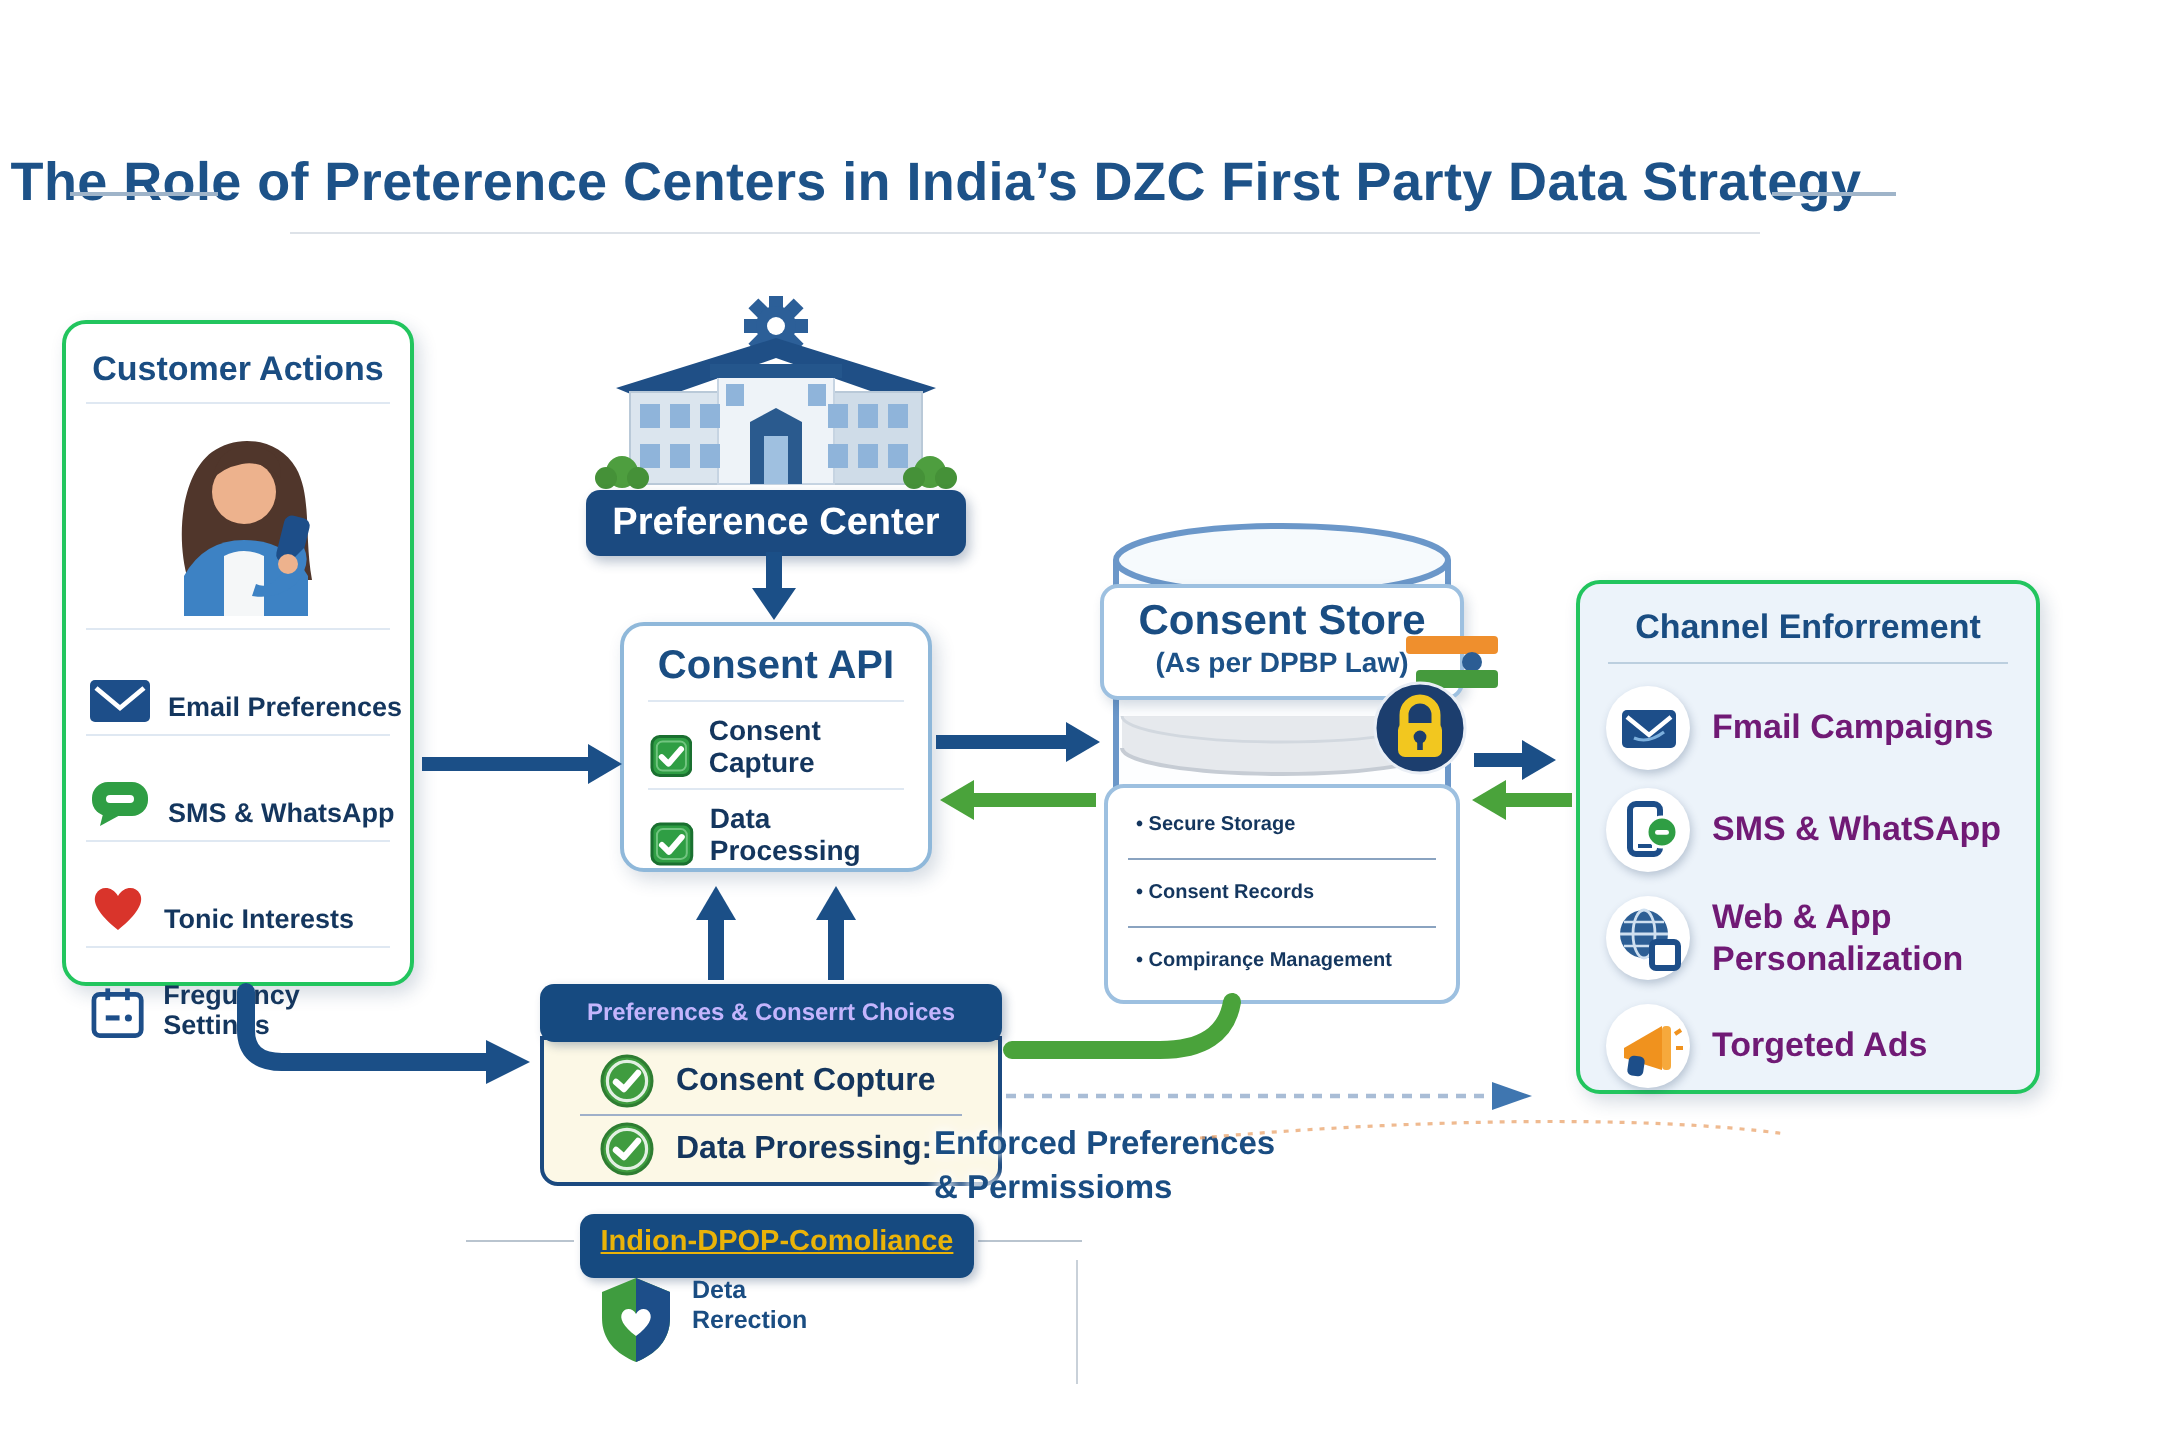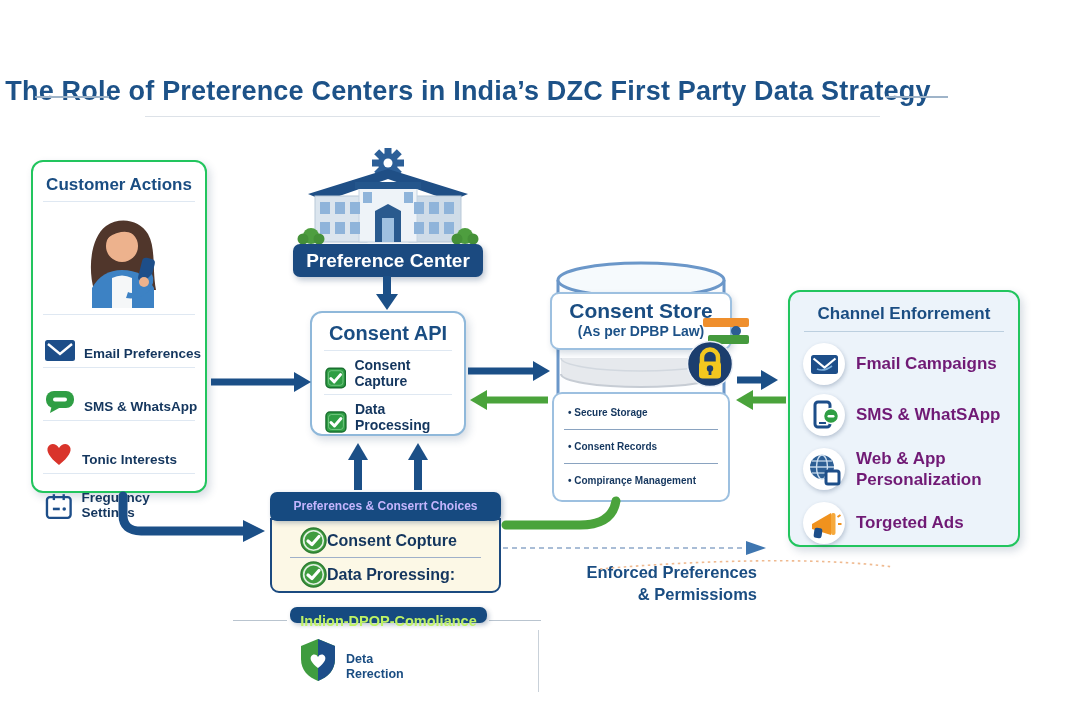--- a/index.html
+++ b/index.html
@@ -66,38 +66,38 @@
   .circ{width:42px;height:42px;border-radius:50%;background:#fff;flex:0 0 42px;
         box-shadow:1px 2px 4px rgba(30,60,100,.25);display:flex;align-items:center;justify-content:center;}
 
   
   .prefbox{position:absolute;left:270px;top:492px;width:231px;z-index:2;}
   .prefbox .head{height:29px;background:#164a80;border-radius:7px;color:#c4b5fd;font-size:12px;
       font-weight:bold;text-align:center;line-height:29px;position:relative;z-index:2;
       box-shadow:2px 2px 5px rgba(30,60,100,.3);}
   .prefbox .bodyx{margin-top:-3px;background:#fcf8e6;border:2.5px solid #1b4a80;
       border-radius:0 0 9px 9px;box-sizing:border-box;padding-top:5px;height:75px;}
-  .pb-row{display:flex;align-items:center;padding-left:28px;height:31px;}
+  .pb-row{display:flex;align-items:center;gap:11px;padding-left:28px;height:31px;}
   .pb-row .lbl{font-size:16px;font-weight:bold;color:#14365e;}
   .pb-hr{height:1px;background:#9fb0c9;margin:1px 18px;}
 
   
-  .enforced{position:absolute;left:497px;top:561px;width:260px;text-align:right;z-index:2;
+  .enforced{position:absolute;left:467px;top:561px;width:260px;text-align:left;z-index:2;
      font-size:16.5px;font-weight:bold;color:#1a4d82;line-height:1.35;
      text-shadow:0 0 5px #fff,0 0 8px #fff;}
 
   
-  .pill{position:absolute;left:290px;top:607px;width:197px;height:16px;background:#164a80;
-     border-radius:7px;color:#bef264;font-size:14.5px;font-weight:bold;text-align:center;
-     line-height:28px;z-index:2;box-shadow:2px 2px 5px rgba(30,60,100,.3);}
+  .pill{position:absolute;left:290px;top:607px;width:197px;height:32px;background:#164a80;
+     border-radius:7px;color:#eab308;font-size:14.5px;font-weight:bold;text-align:center;
+     line-height:28px;z-index:2;box-shadow:2px 2px 5px rgba(30,60,100,.3);text-decoration:underline;}
   .pline{position:absolute;height:1px;background:#b9c4cf;top:620px;}
   .pline.l{left:233px;width:54px;}
   .pline.r{left:489px;width:52px;}
   .vline{position:absolute;left:538px;top:630px;width:1px;height:62px;background:#c9d1d9;}
-  .comp{position:absolute;display:flex;align-items:flex-end;gap:8px;z-index:2;}
+  .comp{position:absolute;display:flex;align-items:flex-start;gap:8px;z-index:2;}
   .comp .txt{font-size:12.5px;font-weight:bold;color:#1a4d82;line-height:1.2;}
 
   .connectors{position:absolute;left:0;top:0;z-index:3;pointer-events:none;}
 </style>
 </head>
 <body>
 
 <div class="canvas">
 
   <div class="title">

